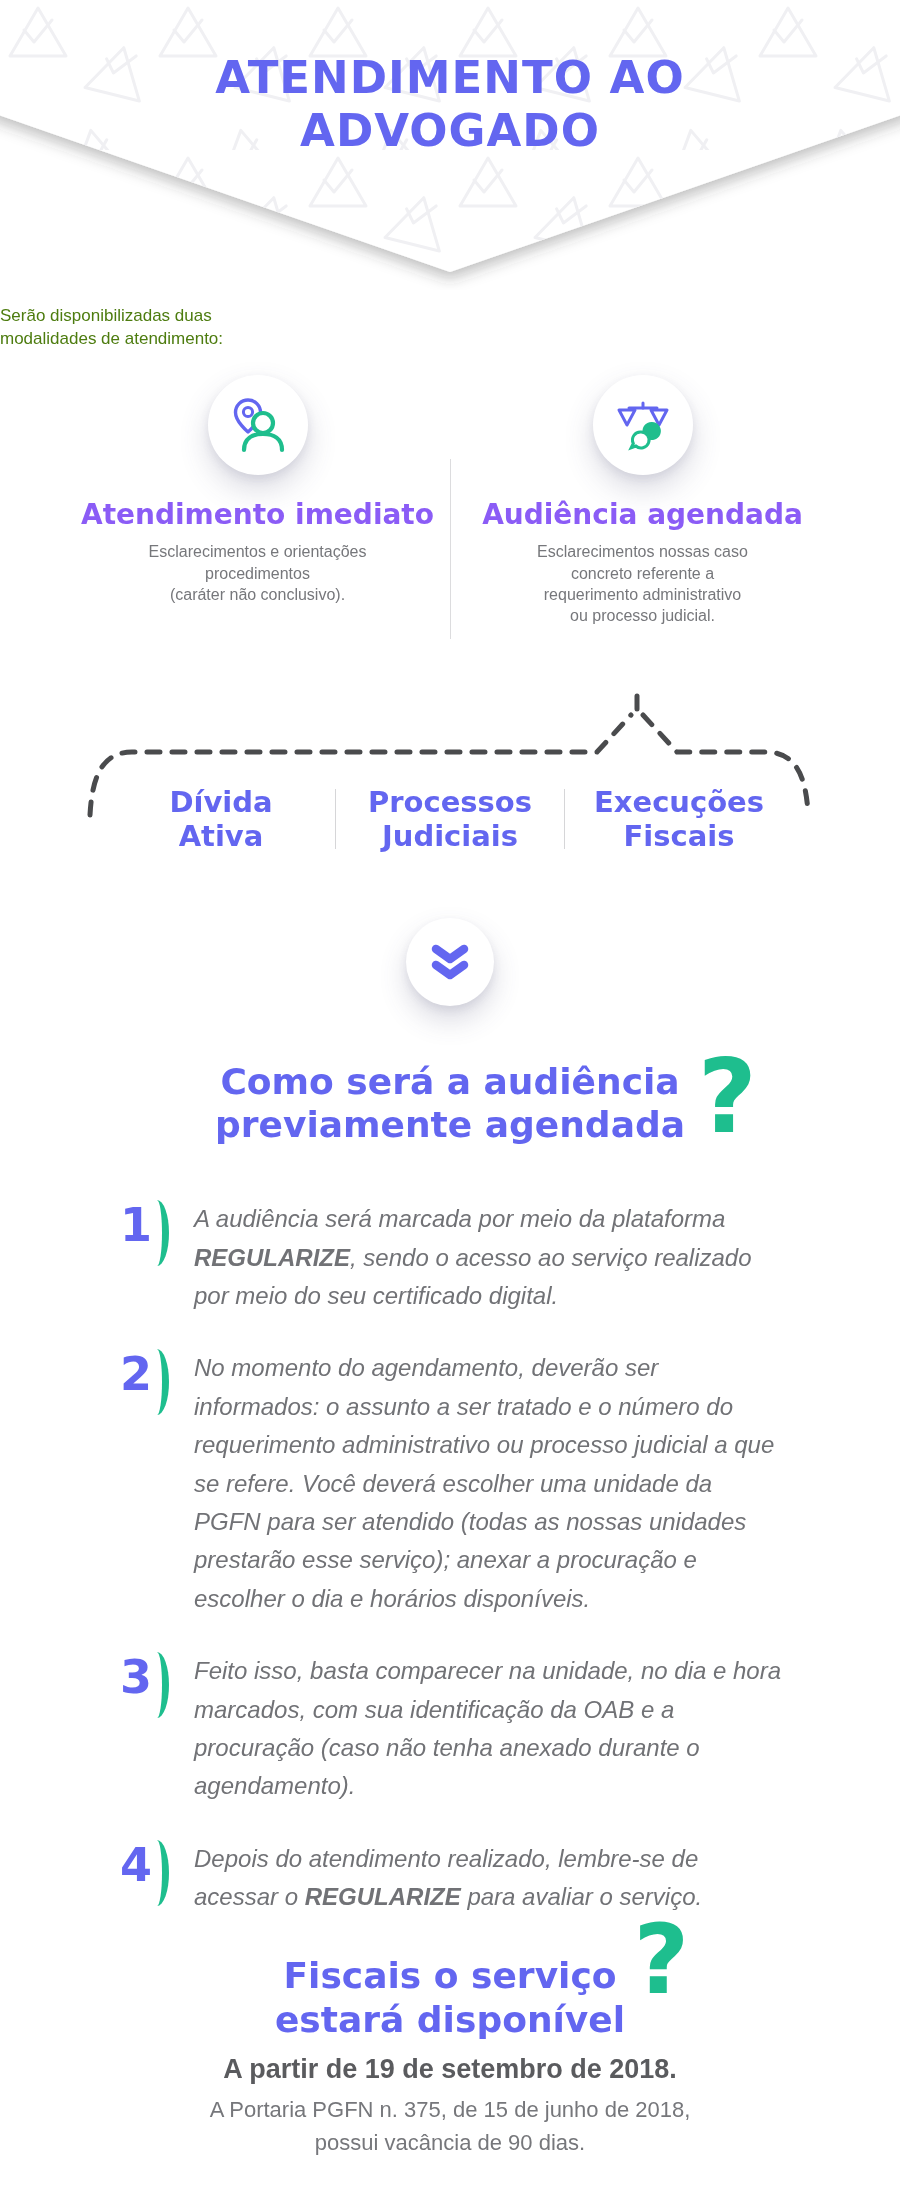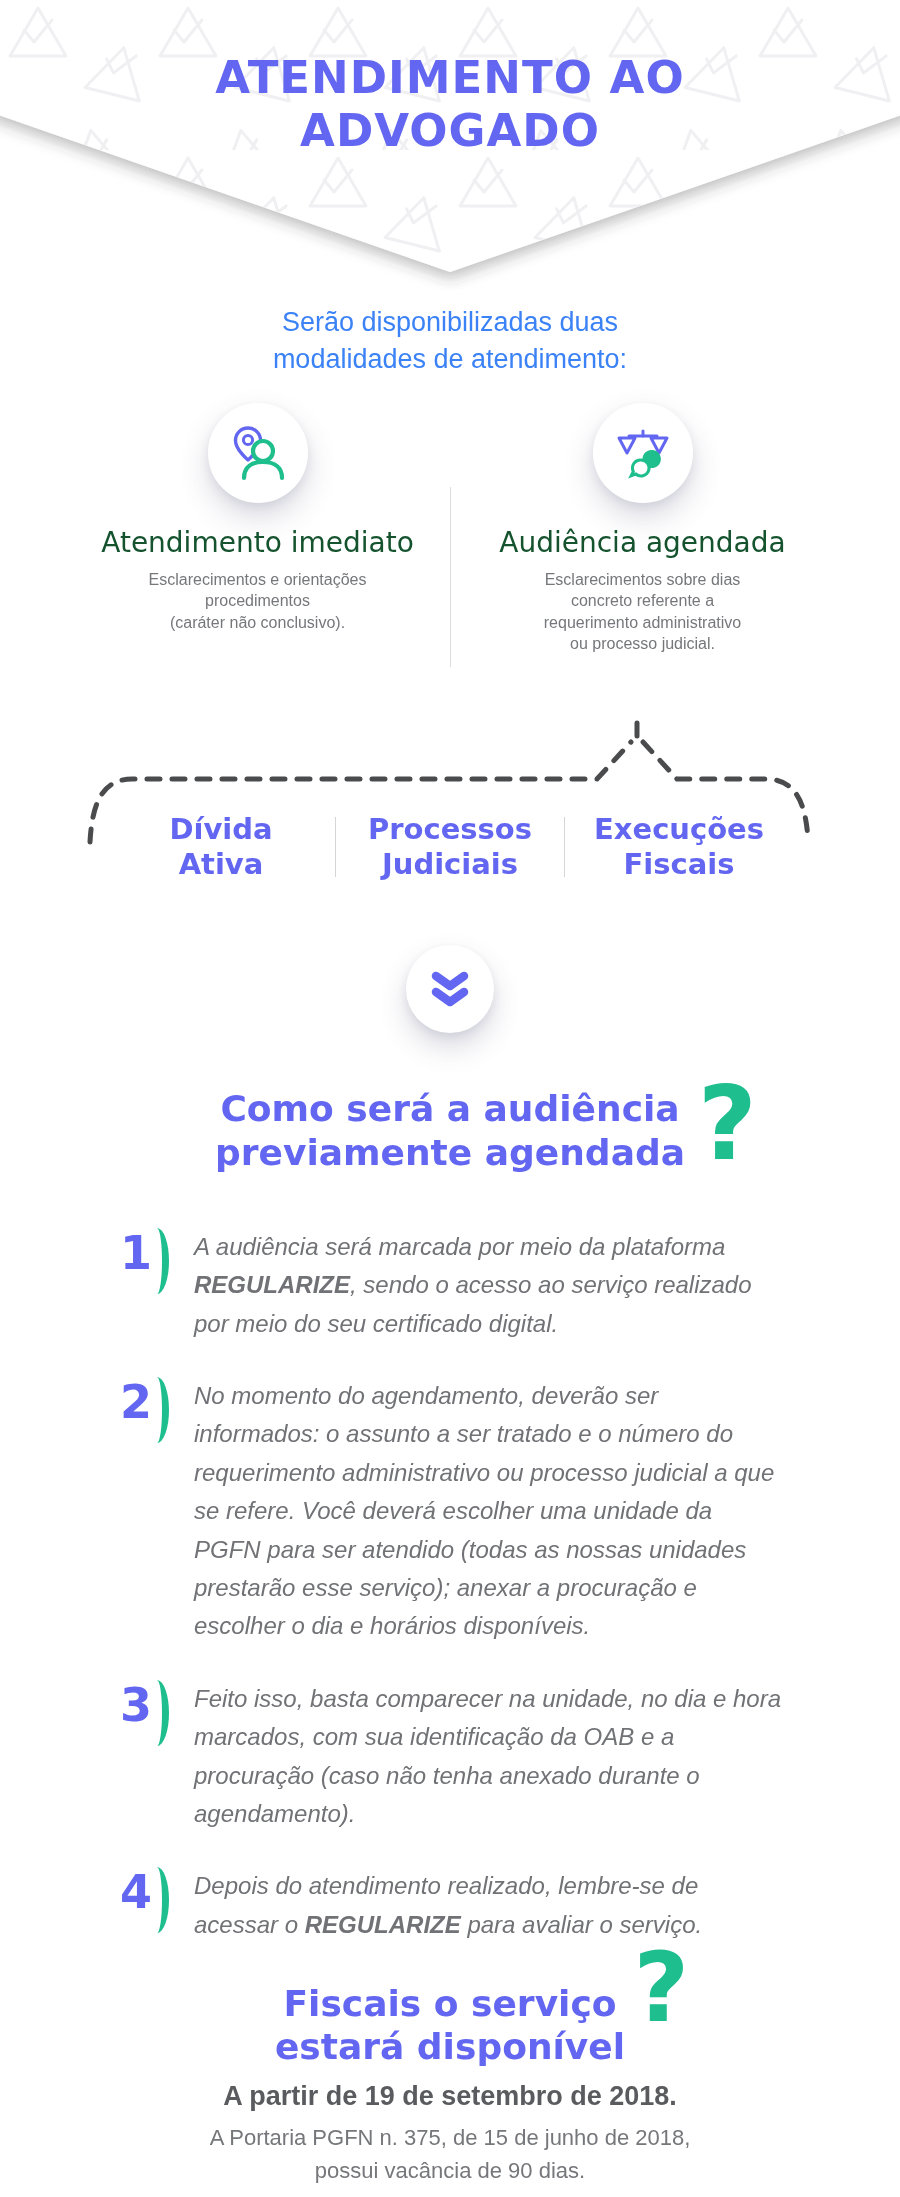--- a/index.html
+++ b/index.html
@@ -13,37 +13,37 @@
   .hero { position:relative; width:900px; height:290px; }
   .hero svg.flap { position:absolute; top:0; left:0; }
   .hero-title {
     position:absolute; top:52px; left:0; width:100%;
     text-align:center; color:#6366F0; font-weight:bold;
     font-size:45px; line-height:1.17; letter-spacing:1px;
     font-family:"DejaVu Sans", sans-serif;
   }
   
   .intro {
-    margin-top:14px; text-align:center; color:#3b82f6;
-    font-size:27px; line-height:1.38;
+    margin-top:14px; color:#4d7c0f;
+    font-size:17px; line-height:1.38;
   }
   
   .modalities { position:relative; margin-top:24px; display:flex; justify-content:center; }
   .mod-col { width:385px; text-align:center; }
   .col-divider {
     position:absolute; left:50%; top:84px; width:1px; height:180px;
     background:#dcdcde;
   }
   .icon-circle {
     width:100px; height:100px; border-radius:50%; background:#fff;
     box-shadow:0 14px 30px rgba(70,70,110,0.20), 0 4px 10px rgba(70,70,110,0.10);
     margin:0 auto 24px auto; display:flex; align-items:center; justify-content:center;
   }
   .mod-title {
-    color:#14532d; font-weight:normal; font-size:28px; line-height:1.15;
+    color:#8b5cf6; font-weight:bold; font-size:28px; line-height:1.15;
     font-family:"DejaVu Sans", sans-serif;
   }
   .mod-body { margin-top:10px; color:#76777B; font-size:16px; line-height:1.34; }
   
   .brace-wrap { position:relative; margin-top:40px; height:235px; }
   .brace-wrap svg { position:absolute; top:0; left:0; }
   .topics {
     position:absolute; top:118px; left:50%; transform:translateX(-50%);
     display:flex; align-items:center;
   }
@@ -165,21 +165,21 @@
           <path d="M37 14 L53 14 L45 29 Z"></path>
         </g>
         <g>
           <path d="M38 26 a9 9 0 1 1 -6 15.8 l-5 1.8 l2.4-4.6 A9 9 0 0 1 38 26 Z" fill="#1FBE8D"></path>
           <path d="M27 36 a8 8 0 1 1 -5.2 14 l-4.6 1.7 l2.1-4.2 A8 8 0 0 1 27 36 Z" fill="#ffffff" stroke="#1FBE8D" stroke-width="3"></path>
         </g>
       </svg>
     </div>
     <div class="mod-title">Audiência agendada</div>
     <div class="mod-body">
-      <div>Esclarecimentos sobre dias</div>
+      <div>Esclarecimentos nossas caso</div>
       <div>concreto referente a</div>
       <div>requerimento administrativo</div>
       <div>ou processo judicial.</div>
     </div>
   </div>
 </div>
 
 <div class="brace-wrap">
   <svg width="900" height="160" viewBox="0 0 900 160">
     <g fill="none" stroke="#4A4B4D" stroke-width="5" stroke-linecap="round" stroke-dasharray="13 12">

